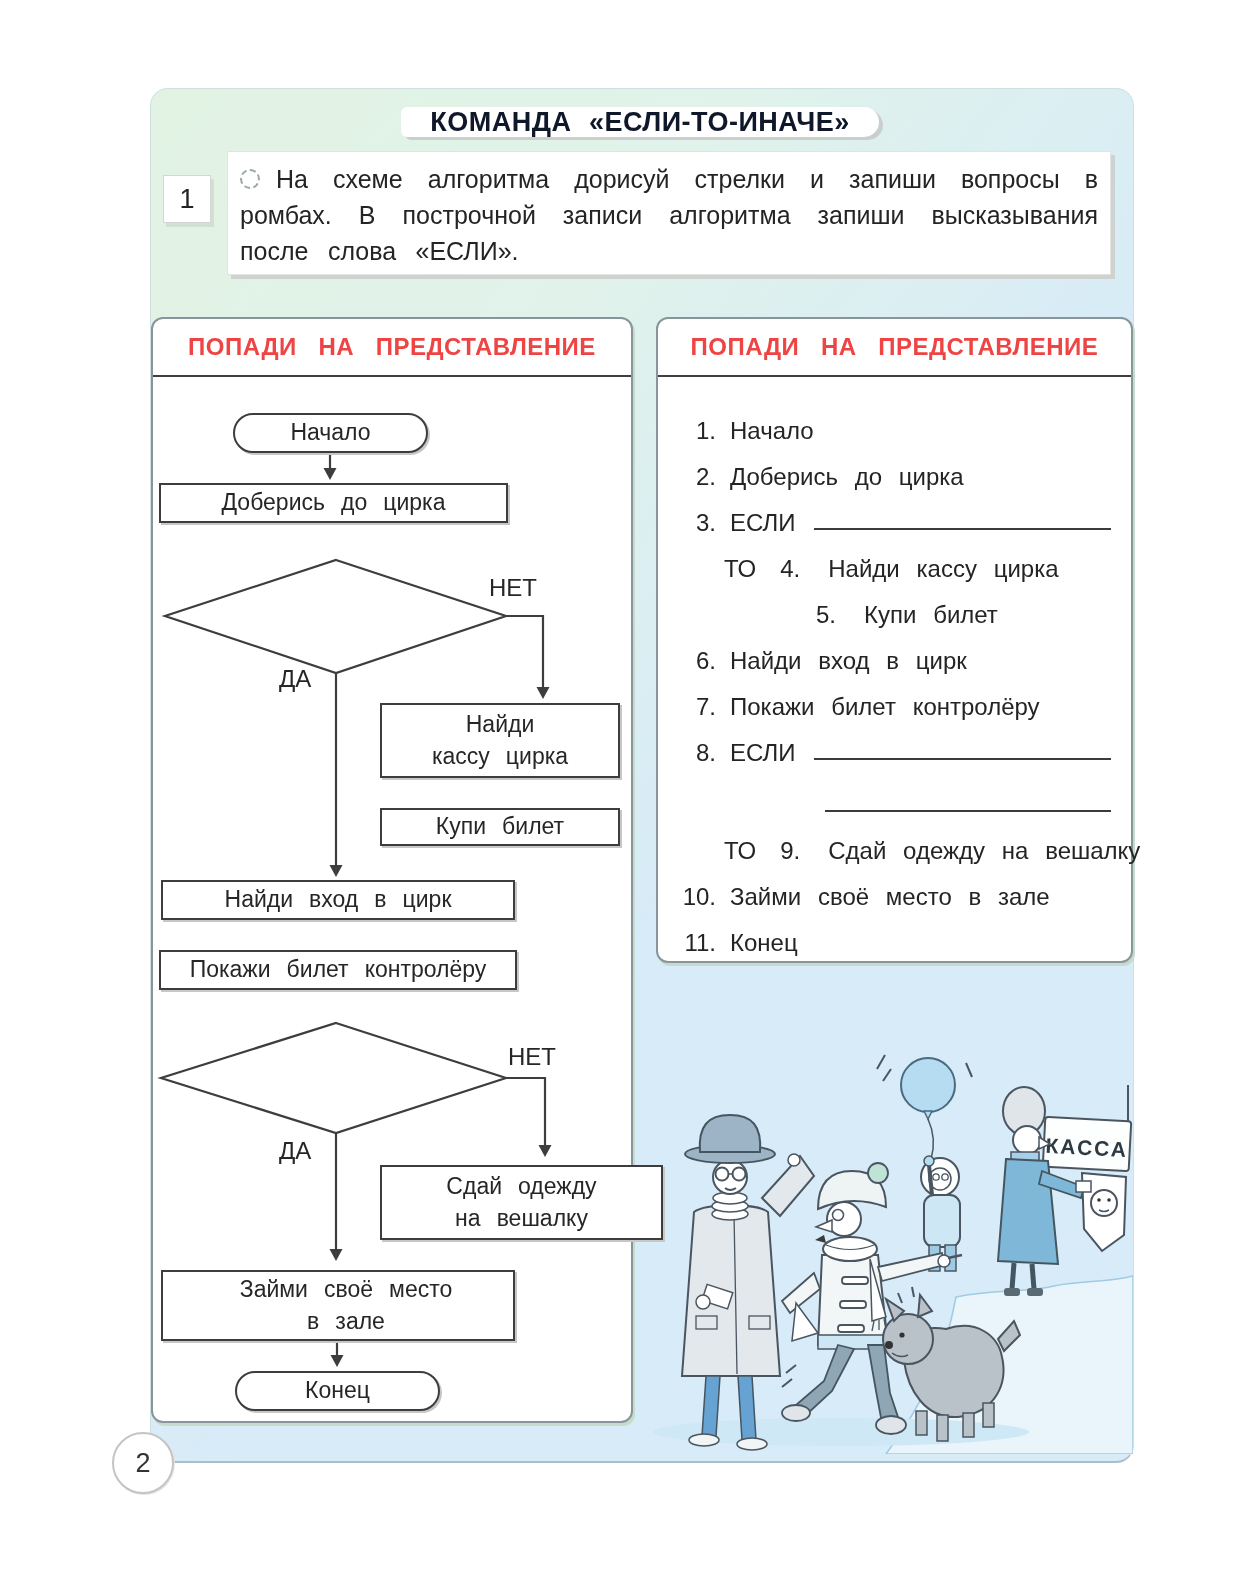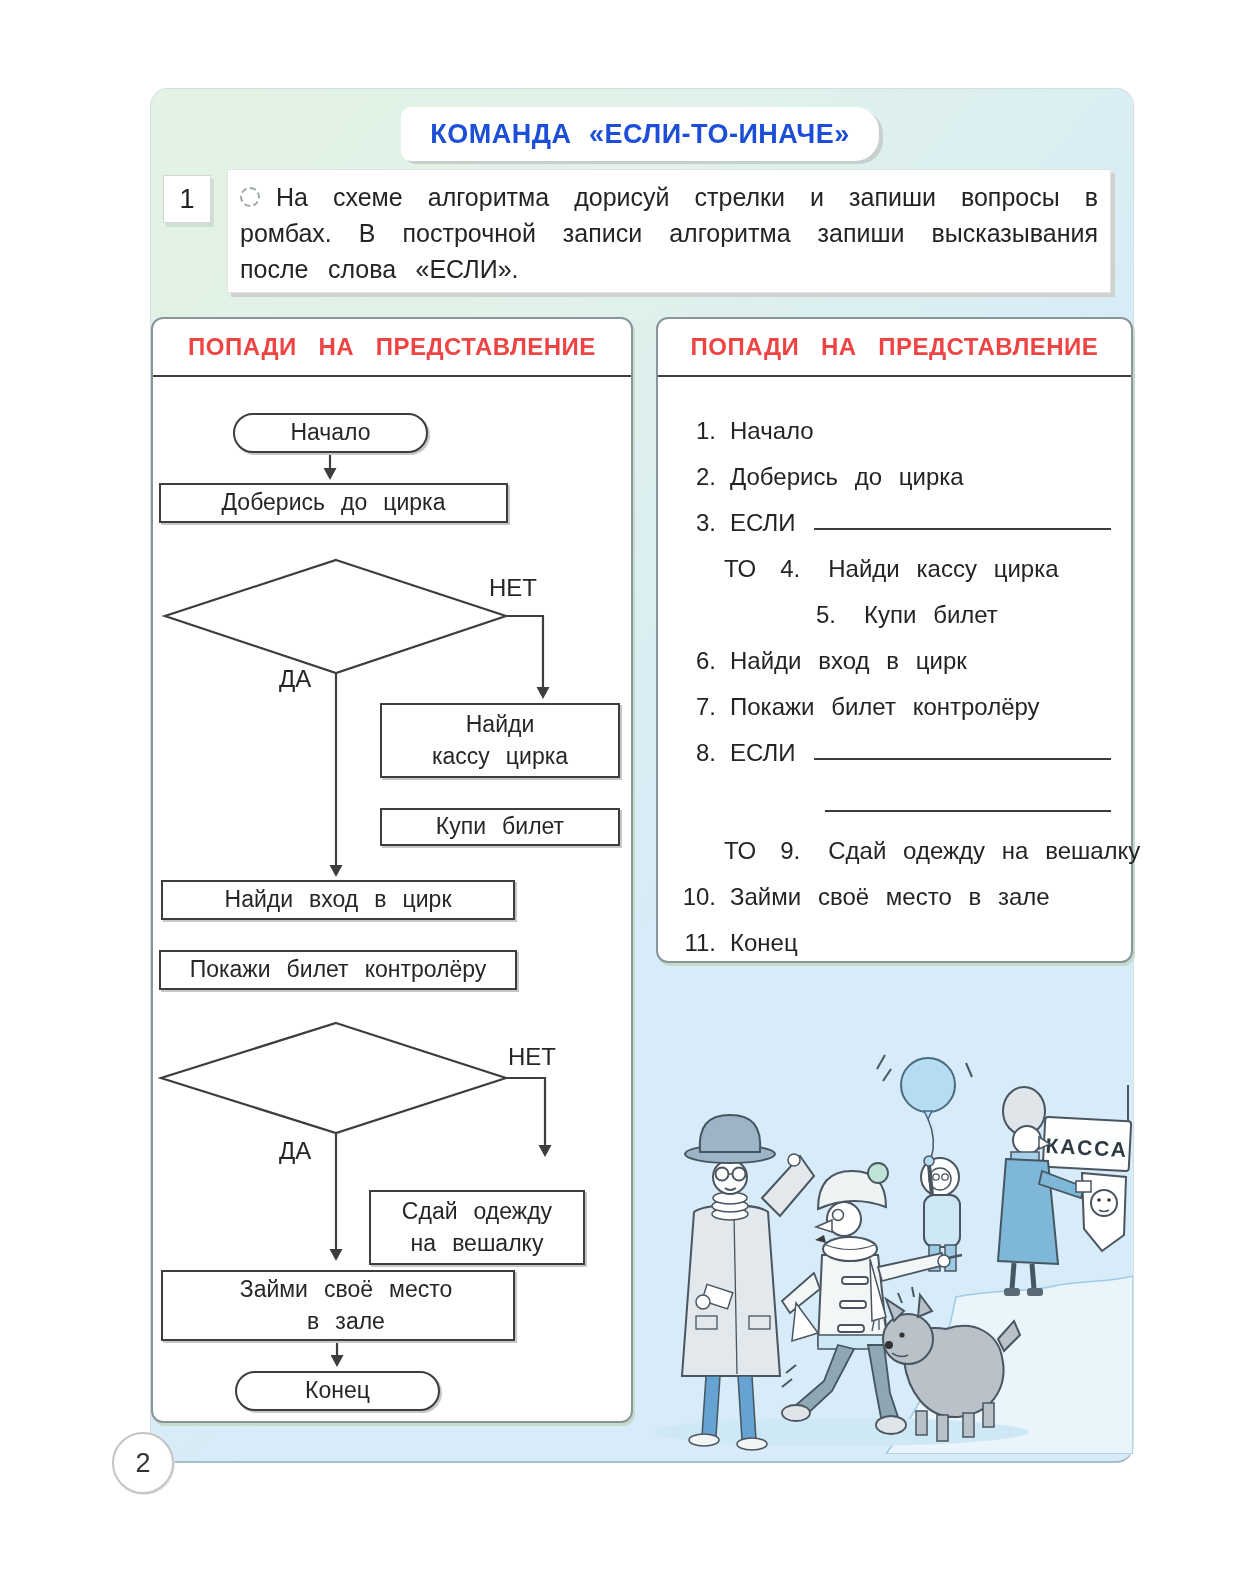--- a/index.html
+++ b/index.html
@@ -8,33 +8,33 @@
     font-family:"Liberation Sans","DejaVu Sans",sans-serif;color:#2c2c2c;
     overflow:hidden;
   }
   .container{
     position:absolute;left:150px;top:88px;width:982px;height:1372px;
     background:linear-gradient(130deg,#e2f3e3 0%,#e0f2ea 28%,#d7ebf9 58%,#d7ebf9 100%);
     border-radius:18px;border:1px solid #cfdfe2;border-bottom:2px solid #a9bec6;
   }
   
   .banner{
-    position:absolute;left:250px;top:18px;width:478px;height:54px;background:#ffffff;
+    position:absolute;left:250px;top:18px;width:478px;height:30px;background:#ffffff;
     border-radius:10px 24px 24px 10px;box-shadow:4px 3px 0 #c9cfcc;
     display:flex;align-items:center;justify-content:center;
-    font-weight:bold;font-size:27px;letter-spacing:.5px;word-spacing:.35em;color:#1d4ed8;
+    font-weight:bold;font-size:27px;letter-spacing:.5px;word-spacing:.35em;color:#0f172a;
   }
   
   .tasknum{
     position:absolute;left:12px;top:86px;width:46px;height:46px;background:#ffffff;
     border:1px solid #d6d6d6;box-shadow:3px 4px 0 #cfe2d1;
     display:flex;align-items:center;justify-content:center;font-size:27px;color:#222;
   }
   .instruction{
-    position:absolute;left:76px;top:80px;width:884px;height:124px;background:#ffffff;
+    position:absolute;left:76px;top:62px;width:884px;height:124px;background:#ffffff;
     box-shadow:4px 4px 0 #ced3cf;border:1px solid #e3e3e3;box-sizing:border-box;
     padding:9px 12px 0 12px;font-size:25px;line-height:36px;text-align:justify;
     word-spacing:.5em;color:#242424;
   }
   .marker{
     display:inline-block;width:16px;height:16px;border:2px dashed #9aa6aa;border-radius:50%;
     margin-right:16px;vertical-align:-1px;
   }
   
   .panel{
@@ -57,21 +57,21 @@
     font-size:23px;word-spacing:.42em;color:#262626;line-height:1.35;
     box-shadow:2px 2px 0 #c7c7c7;box-sizing:border-box;white-space:nowrap;
   }
   .pill{border-radius:22px;}
   .n-start{left:80px;top:36px;width:195px;height:40px;}
   .n-reach{left:6px;top:106px;width:349px;height:40px;}
   .n-cashier{left:227px;top:326px;width:240px;height:75px;}
   .n-buy{left:227px;top:431px;width:240px;height:38px;}
   .n-entrance{left:8px;top:503px;width:354px;height:40px;}
   .n-show{left:6px;top:573px;width:358px;height:40px;}
-  .n-cloak{left:216px;top:788px;width:216px;height:75px;margin-top:25px;}
+  .n-cloak{left:227px;top:788px;width:283px;height:75px;}
   .n-seat{left:8px;top:893px;width:354px;height:71px;padding-left:16px;}
   .n-end{left:82px;top:994px;width:205px;height:40px;}
   .lbl{position:absolute;font-size:24px;word-spacing:.3em;color:#262626;white-space:nowrap;}
   .lbl-no1{left:336px;top:197px;}
   .lbl-yes1{left:126px;top:288px;}
   .lbl-no2{left:355px;top:666px;}
   .lbl-yes2{left:126px;top:760px;}
   
   .rows{position:absolute;left:0;right:0;top:58px;padding:22px 18px 0 12px;}
   .row{display:flex;align-items:flex-end;height:46px;font-size:24px;color:#242424;white-space:nowrap;}

